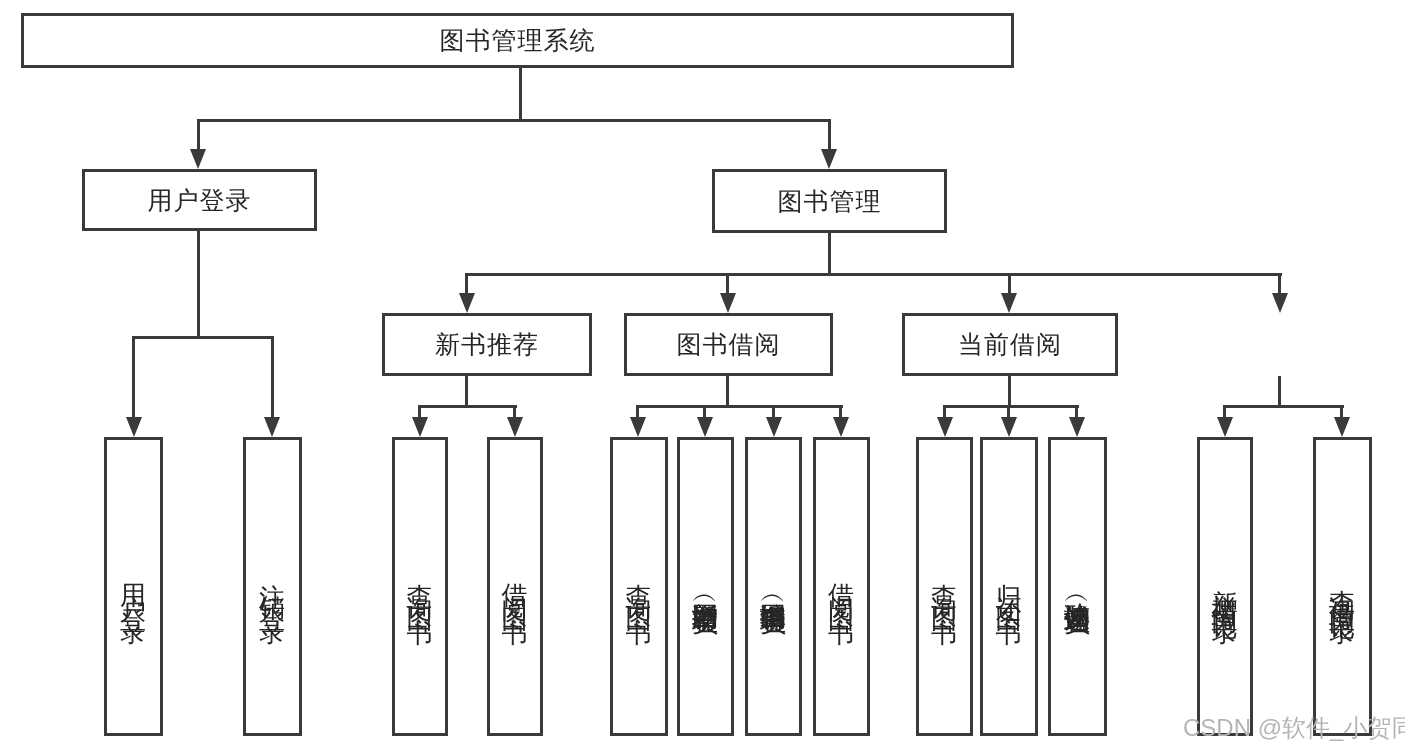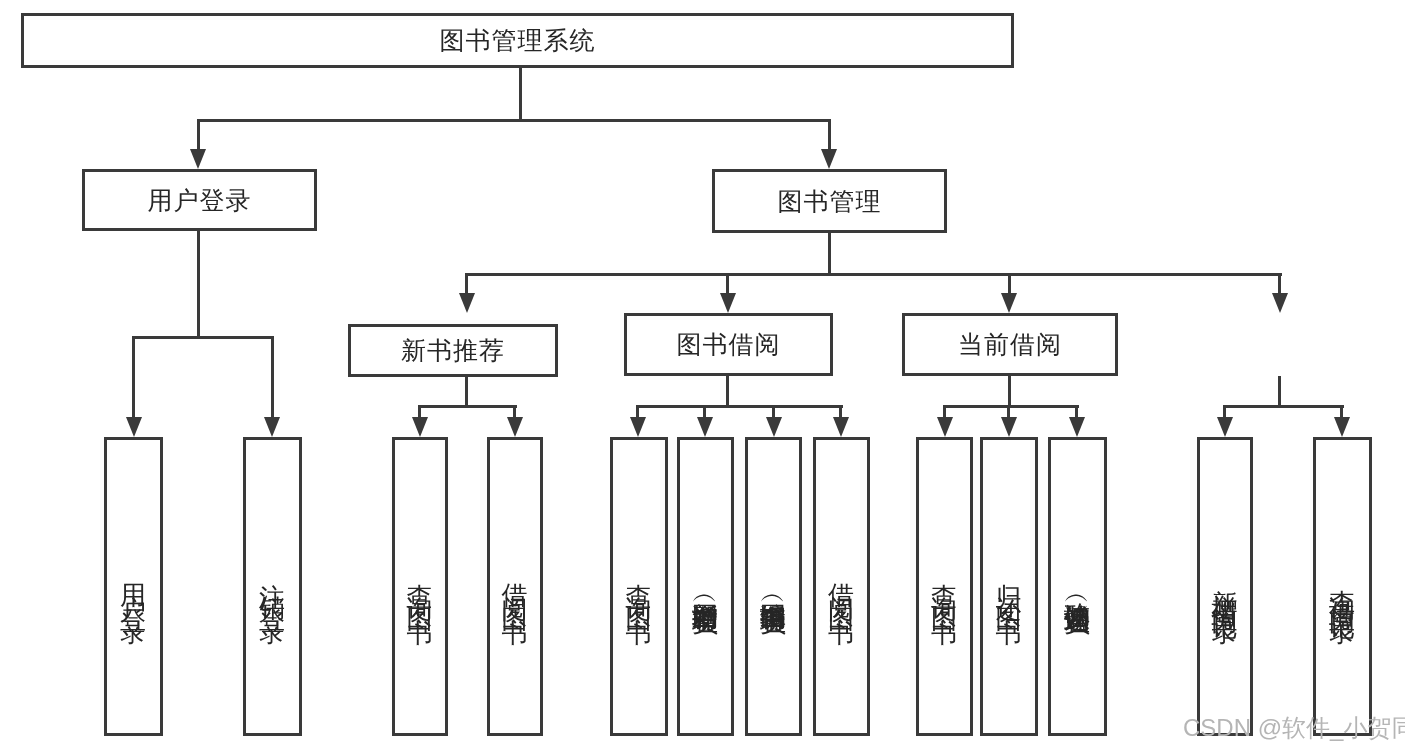--- a/index.html
+++ b/index.html
@@ -82,21 +82,21 @@
   <div class="hline" style="left:466px;top:273px;width:816px;"></div>
   <div class="vline" style="left:465px;top:273px;height:22px;"></div>
   <div class="vline" style="left:726px;top:273px;height:22px;"></div>
   <div class="vline" style="left:1008px;top:273px;height:22px;"></div>
   <div class="vline" style="left:1278px;top:273px;height:22px;"></div>
   <div class="arrow" style="left:459px;top:293px;"></div>
   <div class="arrow" style="left:720px;top:293px;"></div>
   <div class="arrow" style="left:1001px;top:293px;"></div>
   <div class="arrow" style="left:1272px;top:293px;"></div>
 
-  <div class="box hbox" style="left:348px;top:313px;width:210px;height:53px;margin-top:11px;">
+  <div class="box hbox" style="left:382px;top:313px;width:210px;height:63px;">
     <span>新书推荐</span>
   </div>
   <div class="box hbox" style="left:624px;top:313px;width:209px;height:63px;">
     <span>图书借阅</span>
   </div>
   <div class="box hbox" style="left:902px;top:313px;width:216px;height:63px;">
     <span>当前借阅</span>
   </div>
 
   <div class="vline" style="left:465px;top:376px;height:31px;"></div>

